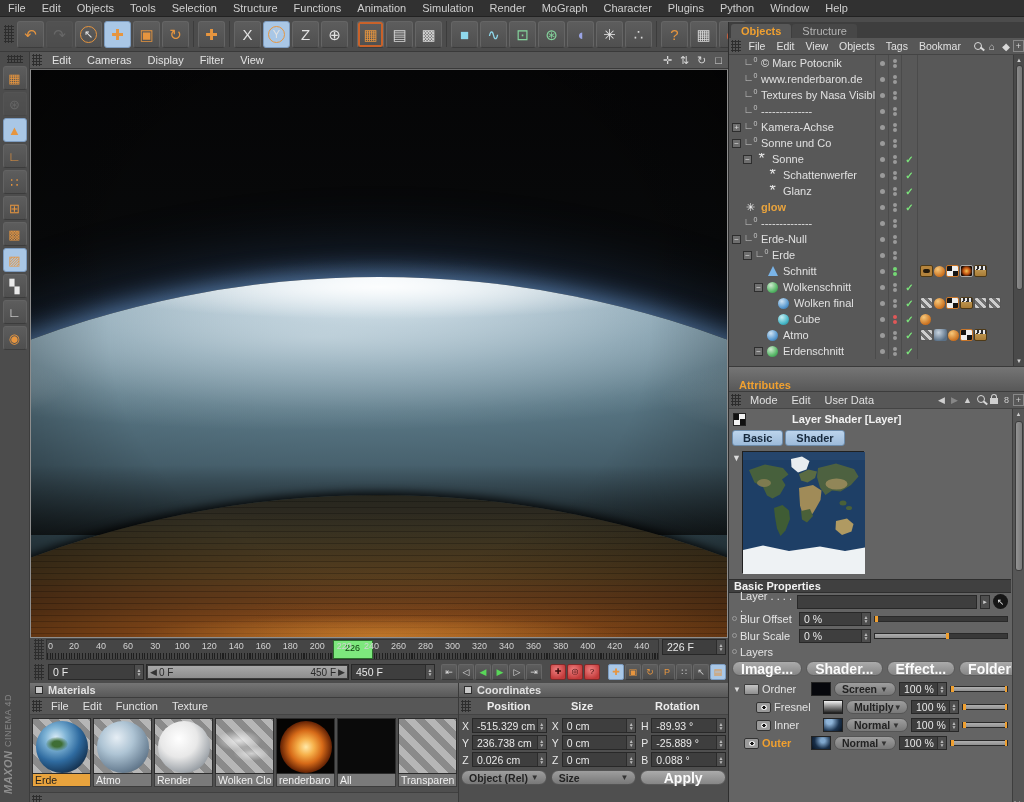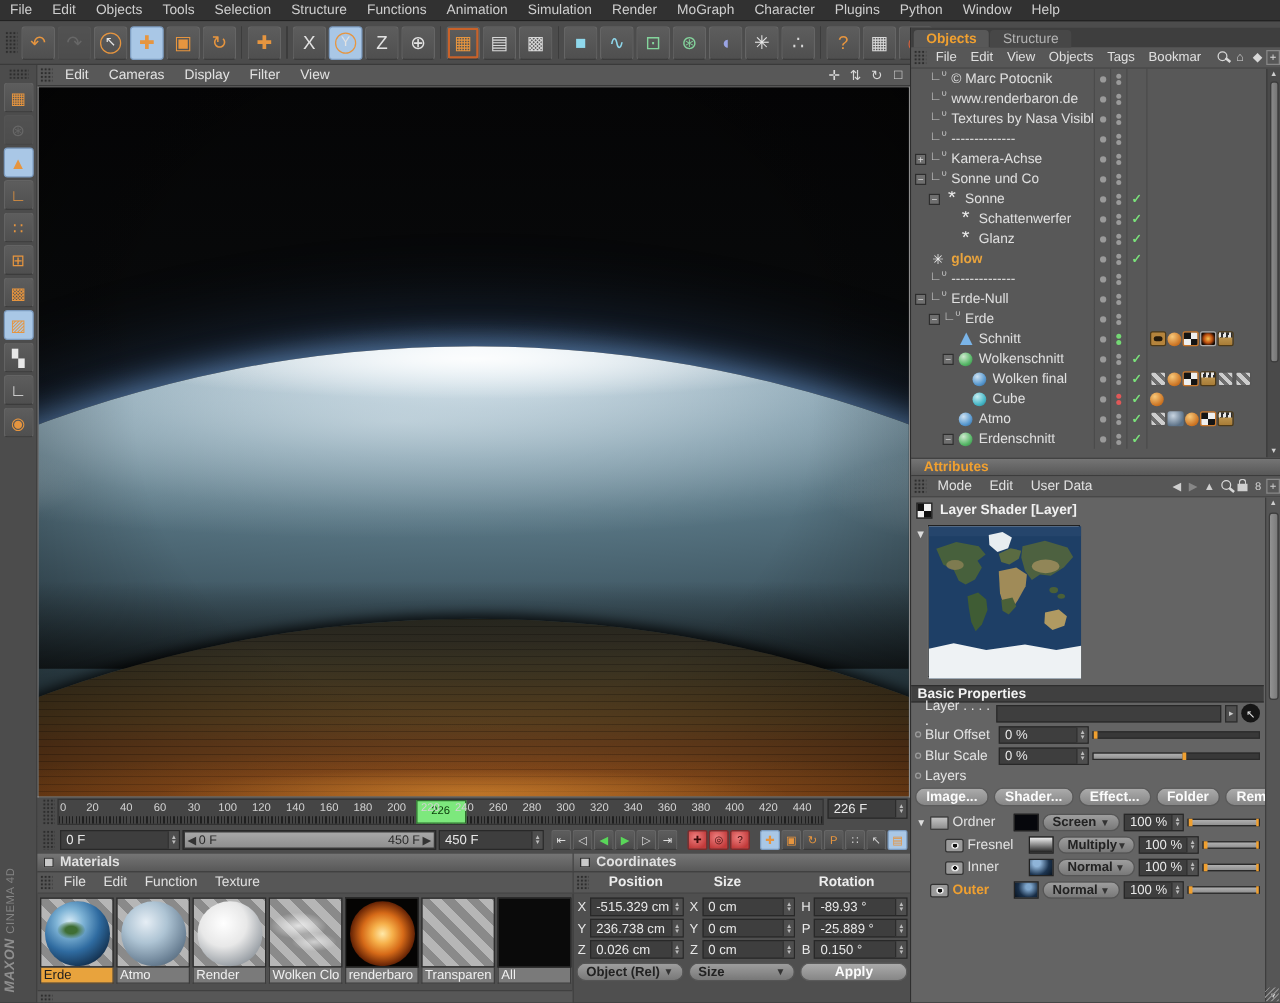--- a/index.html
+++ b/index.html
@@ -108,21 +108,21 @@
   #coordhead{display:flex;align-items:center;height:17px;background:#575757;border-bottom:1px solid #444;}
   #coordhead .ch{font-weight:bold;color:#ececec;}
   #coordbody{display:flex;padding:2px 2px 0 2px;gap:4px;}
   .ccol{flex:1;}
   .crow{display:flex;align-items:center;height:17px;gap:2px;}
   .caxis{width:9px;color:#e8e8e8;font-size:10.5px;text-align:center;flex:none;}
   .crow .fld{flex:1;height:15px;}
   .cfoot{margin-top:2px;}
   .dd{display:flex;align-items:center;background:linear-gradient(#9e9e9e,#787878);border:1px solid #555;border-radius:8px;color:#222;font-weight:bold;font-size:10.5px;height:15px;padding:0 7px;}
   .dd .car{margin-left:auto;color:#333;font-size:8px;}
-  .pbtn{display:flex;align-items:center;justify-content:center;background:linear-gradient(#ababab,#868686);border:1px solid #5a5a5a;border-radius:8px;color:#fbfbfb;font-weight:bold;font-size:11px;height:15px;padding:0 8px;}
+  .pbtn{display:flex;align-items:center;justify-content:center;background:linear-gradient(#ababab,#868686);border:1px solid #5a5a5a;border-radius:8px;color:#fbfbfb;font-weight:bold;font-size:14px;height:15px;padding:0 8px;}
 
   
   #rightcol{position:absolute;left:728px;top:22px;width:296px;height:780px;background:#585858;border-left:1px solid #2e2e2e;}
   #obj-tabs{height:16px;background:#3e3e3e;display:flex;align-items:flex-end;gap:1px;padding-left:2px;}
   .otab{padding:1px 10px 1px;border-radius:3px 3px 0 0;font-size:11px;}
   .otab.active{background:#585858;color:#f0a030;font-weight:bold;}
   .otab:not(.active){background:#474747;color:#b4b4b4;}
   #obj-menu{height:17px;background:#575757;border-bottom:1px solid #444;display:flex;align-items:center;}
   #obj-menu .mi{padding:0 5.5px;color:#e0e0e0;font-size:10.5px;}
   #obj-menu .spacer{flex:1;}
@@ -160,31 +160,31 @@
   .tag.display::after{content:"";width:7px;height:4px;border-radius:2px;background:#241a0c;}
   .icn-cone{width:0;height:0;border-left:5px solid transparent;border-right:5px solid transparent;border-bottom:10px solid #7ab4e8;}
   .icn-ball{width:11px;height:11px;border-radius:50%;}
   .icn-null{color:#c8c8c8;font-size:10px;display:flex;align-items:flex-start;line-height:10px;}
   .icn-null .z{font-size:7px;margin-top:-2px;}
   .vsb{position:absolute;right:0;top:0;bottom:0;width:11px;background:#4a4a4a;border-left:1px solid #3a3a3a;display:flex;flex-direction:column;align-items:center;}
   .vsb .ar{height:10px;color:#cfcfcf;font-size:6px;line-height:10px;}
   .vsb .thumb{width:7px;flex:none;background:linear-gradient(90deg,#8a8a8a,#767676);border:1px solid #3c3c3c;border-radius:3px;}
 
   
-  #attr-title{height:15px;background:linear-gradient(#757575,#585858);border-top:1px solid #3a3a3a;border-bottom:1px solid #3c3c3c;display:flex;align-items:flex-end;gap:5px;padding:0 5px;}
+  #attr-title{height:15px;background:linear-gradient(#757575,#585858);border-top:1px solid #3a3a3a;border-bottom:1px solid #3c3c3c;display:flex;align-items:flex-start;gap:5px;padding:12px 5px;}
   #attr-title .t{color:#f0a030;font-weight:bold;}
   #attr-menu{height:17px;background:#575757;border-bottom:1px solid #444;display:flex;align-items:center;}
   #attr-menu .mi{padding:0 7px;color:#e0e0e0;}
   #attr-menu .spacer{flex:1;}
   .nic{width:13px;text-align:center;color:#cfcfcf;font-size:9px;flex:none;}
   .nic.dim{opacity:.4;}
   #attr-body{position:relative;height:404px;background:#646464;padding-right:13px;}
   #attr-obj{display:flex;align-items:center;gap:6px;height:20px;padding:0 4px;}
   #attr-obj .chk{width:13px;height:13px;background:conic-gradient(#f2f2f2 0 25%,#111 0 50%,#f2f2f2 0 75%,#111 0);border:1px solid #222;flex:none;}
-  #attr-obj .t{font-weight:bold;color:#f2f2f2;}
+  #attr-obj .t{font-weight:bold;color:#f2f2f2;margin-left:40px;}
   #attr-tabs{display:flex;gap:2px;padding:1px 3px 3px;}
   .atab{background:linear-gradient(#bcd4ec,#9dbbda);border:1px solid #6d8cab;border-radius:3px;color:#17293c;font-weight:bold;padding:1px 10px;font-size:11px;}
   #previewrow{display:flex;padding:2px 0 4px 3px;}
   #prevcaret{width:10px;color:#dcdcdc;font-size:9px;padding-top:2px;}
   #mapbox{width:122px;height:122px;border:1px solid #202020;background:#fff;}
   .sechead{height:14px;background:#404040;border-top:1px solid #2e2e2e;border-bottom:1px solid #2e2e2e;color:#f2f2f2;font-weight:bold;display:flex;align-items:center;padding:0 5px;margin-top:2px;}
   .arow{display:flex;align-items:center;height:17px;padding:0 3px;gap:3px;}
   .adot{width:5px;height:5px;border-radius:50%;border:1px solid #9c9c9c;flex:none;}
   .albl{color:#e4e4e4;flex:none;}
   .arow .fld{height:14px;}
@@ -546,27 +546,27 @@
             <div class="mthumb-extra"></div>
           </div>
           <div class="mlabel">Wolken Clo</div>
         </div>
         <div class="mat t-fire">
           <div class="mthumb">
             <div class="ball"></div>
           </div>
           <div class="mlabel">renderbaro</div>
         </div>
+        <div class="mat t-black">
+          <div class="mthumb"></div>
+          <div class="mlabel">All</div>
+        </div>
         <div class="mat t-stripes">
           <div class="mthumb"></div>
           <div class="mlabel">Transparen</div>
-        </div>
-        <div class="mat t-black">
-          <div class="mthumb"></div>
-          <div class="mlabel">All</div>
         </div>
       </div>
     <div id="matfill">
       <div class="grip" style="height:10px;"></div>
     </div>
   </div>
 
   <div id="coords">
     <div class="ptitle">
       <span class="wic"></span>
@@ -672,21 +672,21 @@
               <span>-25.889 °</span>
               <span class="stp">
                 <span>▲</span>
                 <span>▼</span>
               </span>
             </div>
           </div>
           <div class="crow">
             <span class="caxis">B</span>
             <div class="fld">
-              <span>0.150 °</span>
+              <span>0.088 °</span>
               <span class="stp">
                 <span>▲</span>
                 <span>▼</span>
               </span>
             </div>
           </div>
           <div class="cfoot">
             <div class="pbtn">Apply</div>
           </div>
         </div>
@@ -1090,20 +1090,24 @@
         <span class="nic"><span class="i-lock"></span></span>
         <span class="nic">8</span>
         <span class="nic" style="border: 1px solid rgb(136, 136, 136); width: 11px;">+</span>
       </div>
 
     <div id="attr-body">
       <div id="attr-obj">
         <span class="chk"></span>
         <span class="t">Layer Shader [Layer]</span>
       </div>
+      <div id="attr-tabs">
+          <span class="atab">Basic</span>
+          <span class="atab">Shader</span>
+        </div>
 
       <div id="previewrow">
         <span id="prevcaret">▼</span>
         <div id="mapbox">
           <svg width="122" height="122" viewBox="0 0 244 244" preserveAspectRatio="none">
             <rect x="0" y="0" width="244" height="244" fill="#1e3f66"></rect>
             <rect x="0" y="0" width="244" height="16" fill="#2a4a70" opacity=".6"></rect>
             <path d="M96,14 l22,-5 15,9 -6,17 -17,6 -13,-11 z" fill="#e8edf0"></path>
             <path d="M12,36 l32,-11 36,7 11,13 -13,10 7,11 -11,19 -15,8 -11,-6 -8,-17 -17,-9 z" fill="#47603c"></path>
             <ellipse cx="42" cy="62" rx="14" ry="8" fill="#9c8a5a" opacity=".65"></ellipse>

